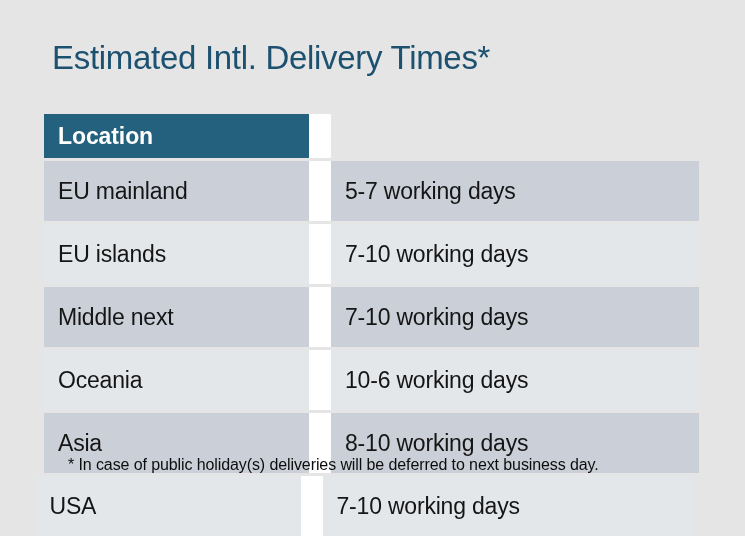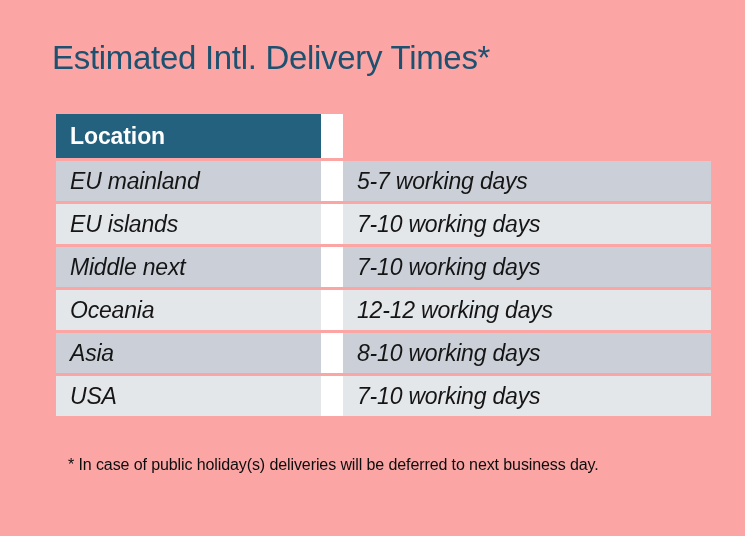--- a/index.html
+++ b/index.html
@@ -12,46 +12,47 @@
     background: #ffffff;
     font-family: "Liberation Sans", sans-serif;
     overflow: hidden;
     position: relative;
   }
   #page {
     position: absolute;
     left: 0; top: 0;
     width: 745px;
     height: 536px;
-    background: #fca5a5;
+    background: #e5e5e5;
   }
   .page-title {
     position: absolute;
     left: 52px;
     top: 36px;
     font-size: 33px;
     font-weight: 400;
     letter-spacing: -0.3px;
     color: #1d5170;
     line-height: 44px;
     white-space: nowrap;
   }
   .delivery-table {
     position: absolute;
-    left: 56px;
+    left: 44px;
     top: 114px;
     width: 638px;
   }
   .t-row {
     display: flex;
     width: 638px;
     margin-bottom: 3px;
   }
   .t-row:last-child {
     margin-bottom: 0;
+    justify-content: center;
   }
   .t-cell {
     box-sizing: border-box;
     display: flex;
     align-items: center;
     padding-left: 14px;
     padding-right: 8px;
     overflow: hidden;
     white-space: nowrap;
   }
@@ -75,26 +76,25 @@
     color: #ffffff;
     font-size: 23px;
     font-weight: 700;
     letter-spacing: -0.1px;
   }
   .header-row .col-spacer {
     background: #ffffff;
   }
 
   .data-row .t-cell {
-    height: 40px;
+    height: 60px;
     color: #151515;
     font-size: 23px;
     font-weight: 400;
     letter-spacing: -0.2px;
-    font-style: italic;
   }
   .data-row.shade-dark .t-cell.col-location,
   .data-row.shade-dark .t-cell.col-delivery {
     background: #cbd0d8;
   }
   .data-row.shade-light .t-cell.col-location,
   .data-row.shade-light .t-cell.col-delivery {
     background: #e4e7ea;
   }
 
@@ -137,21 +137,21 @@
 
     <div class="t-row data-row shade-dark">
       <div class="t-cell col-location">Middle next</div>
       <div class="t-cell col-spacer"></div>
       <div class="t-cell col-delivery">7-10 working days</div>
     </div>
 
     <div class="t-row data-row shade-light">
       <div class="t-cell col-location">Oceania</div>
       <div class="t-cell col-spacer"></div>
-      <div class="t-cell col-delivery">12-12 working days</div>
+      <div class="t-cell col-delivery">10-6 working days</div>
     </div>
 
     <div class="t-row data-row shade-dark">
       <div class="t-cell col-location">Asia</div>
       <div class="t-cell col-spacer"></div>
       <div class="t-cell col-delivery">8-10 working days</div>
     </div>
 
     <div class="t-row data-row shade-light">
       <div class="t-cell col-location">USA</div>

